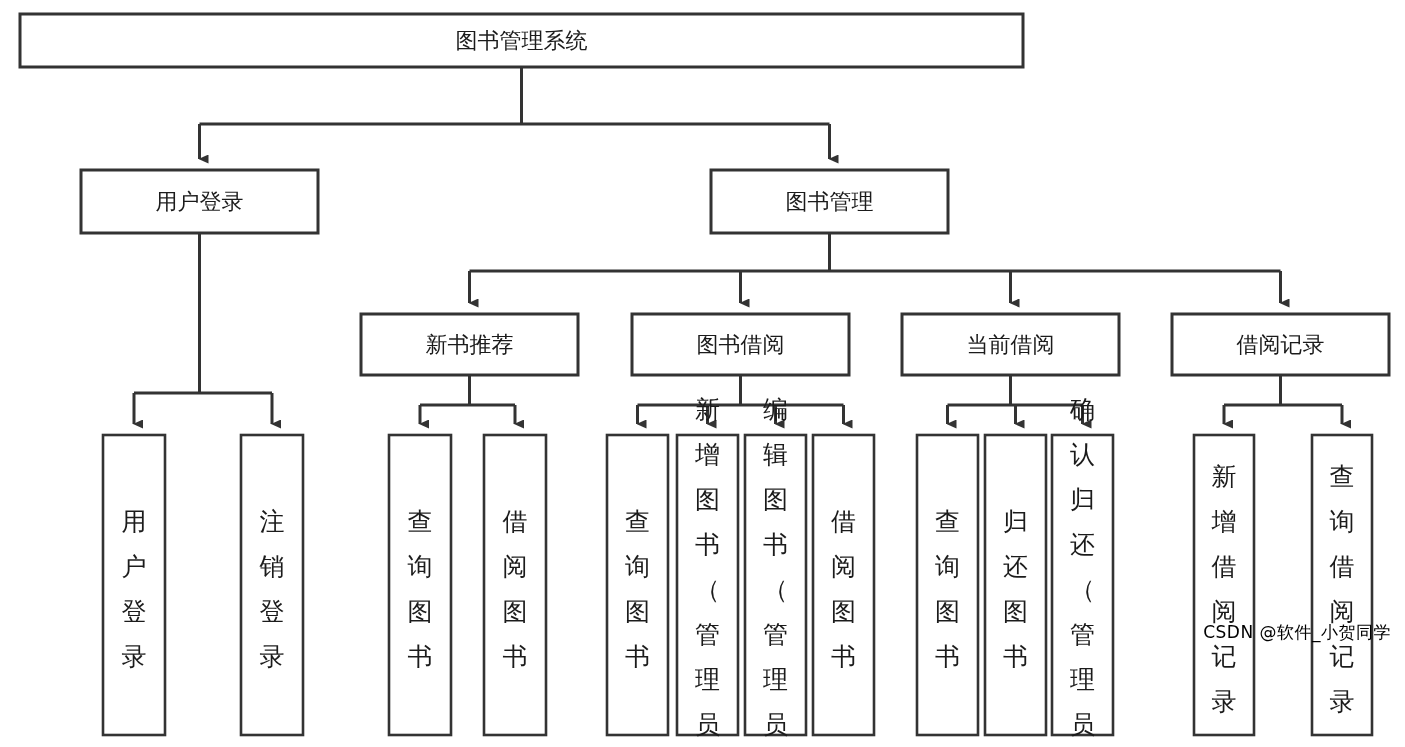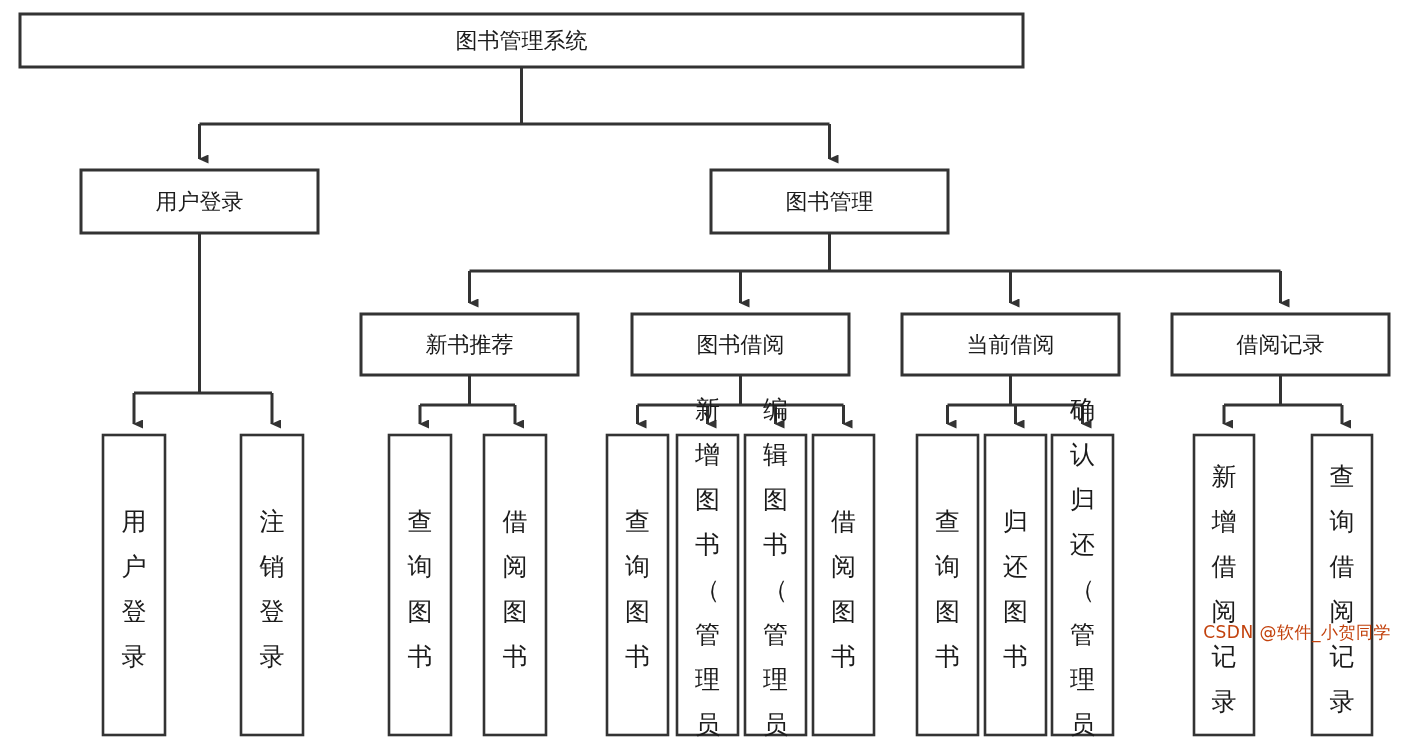--- a/index.html
+++ b/index.html
@@ -54,21 +54,21 @@
     font-size: 25px;
     fill: #1b1b1b;
     text-anchor: middle;
   }
   .watermark {
     position: absolute;
     right: 14px;
     bottom: 6px;
     font-family: "DejaVu Sans", "Liberation Sans", sans-serif;
     font-size: 17px;
-    color: #c2410c;
+    color: #000000;
     letter-spacing: 0.5px;
     white-space: nowrap;
     pointer-events: none;
   }
 </style>
 </head>
 <body>
 
 <div id="diagram-root">
   <svg class="diagram" viewBox="0 0 1405 747" xmlns="http://www.w3.org/2000/svg">

